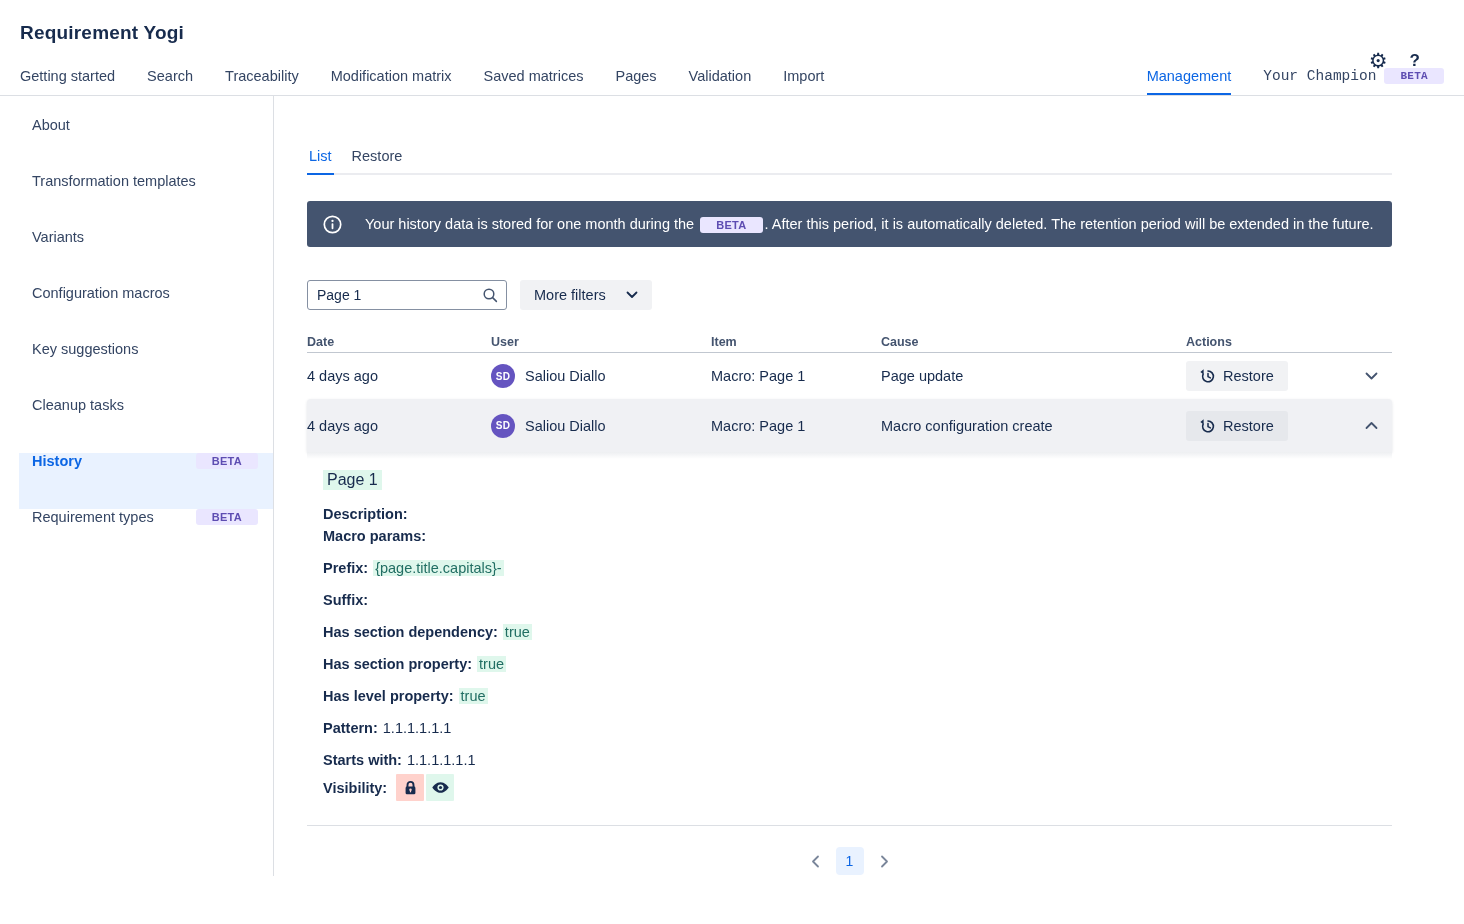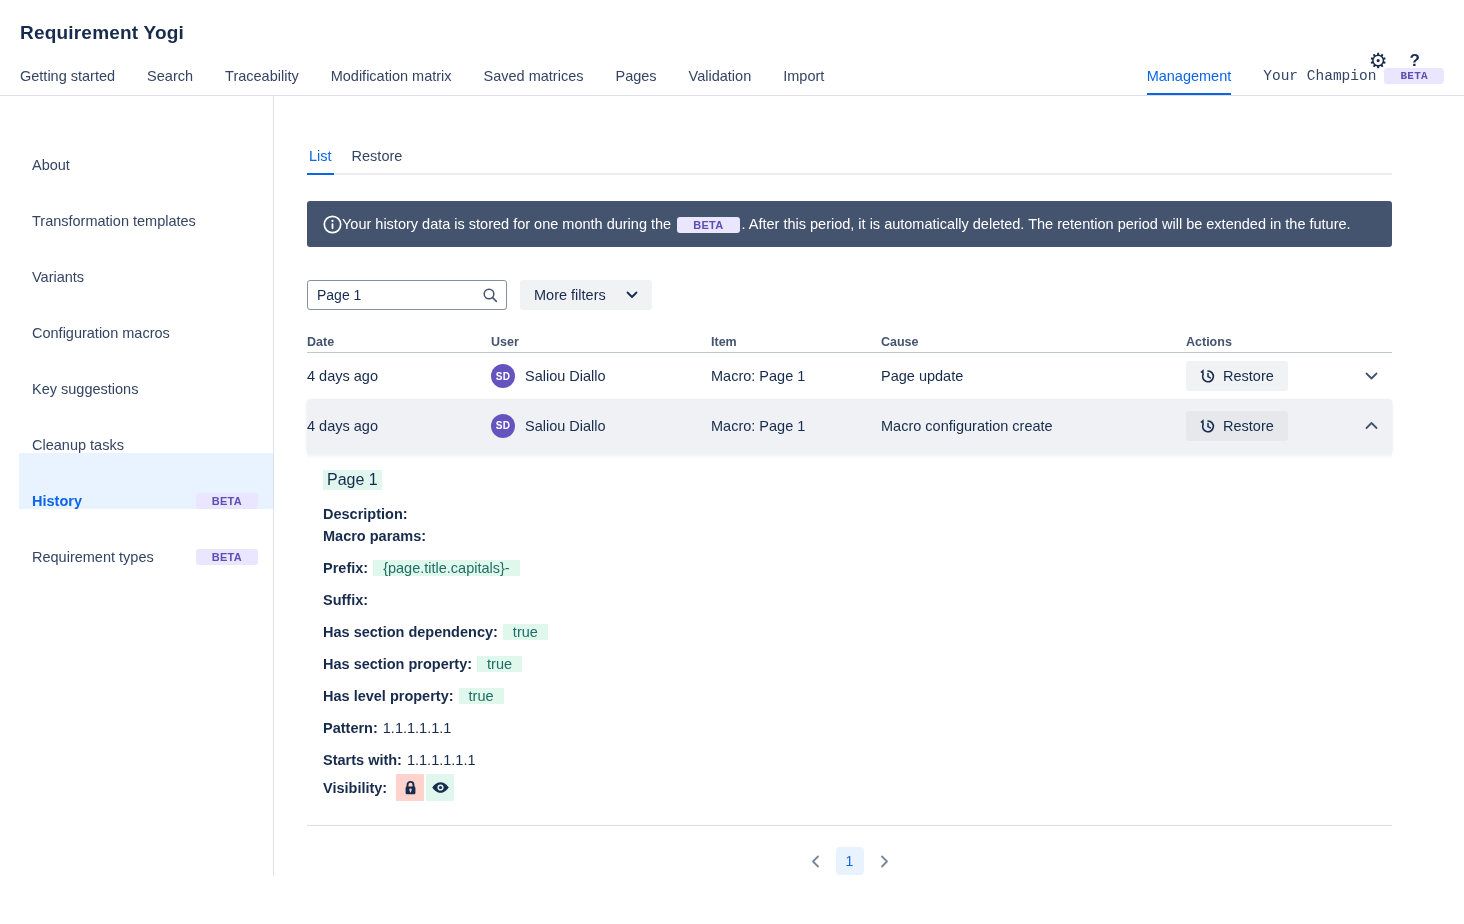--- a/index.html
+++ b/index.html
@@ -19,38 +19,38 @@
   .topnav-left { display:flex; gap:32px; }
   .topnav-right { margin-left:auto; display:flex; gap:32px; align-items:flex-end; }
   .nav-item { font-size:14.5px; color:#344563; padding-bottom:11px; cursor:pointer; white-space:nowrap; }
   .nav-item.active { color:#0C66E4; font-weight:500; border-bottom:2px solid #0C66E4; padding-bottom:9px; }
   .nav-item .with-badge { display:inline-flex; align-items:center; gap:8px;font-family:Liberation Mono, monospace; }
   .beta-badge { background:#EAE6FF; color:#5E4DB2; font-size:11px; font-weight:700; padding:2px 16px; border-radius:3px; letter-spacing:.3px; }
 
   
   .body-row { display:flex; height:780px; }
   .sidebar { width:274px; border-right:1px solid #DCDFE4; padding-top:21px; flex-shrink:0; }
-  .side-item { height:56px; display:flex; align-items:flex-end; margin-left:19px; padding-left:13px; padding-right:0;
+  .side-item { height:56px; display:flex; align-items:flex-start; margin-left:19px; padding-left:13px; padding-right:0;
     font-size:14.5px; color:#344563; cursor:pointer; }
   .side-item.active { background:#E9F2FF; color:#0C66E4; font-weight:700; }
   .side-item .beta-badge { margin-left:auto; margin-right:15px; }
 
   .main { flex:1; padding:0 72px 0 33px; }
   .main-inner { width:1085px; }
 
   
   .subtabs { display:flex; gap:16px; margin-top:52px; border-bottom:2px solid #EBECF0; }
   .subtab { font-size:14.5px; color:#344563; padding:0 2px 9px 2px; cursor:pointer; }
   .subtab.active { color:#0C66E4; font-weight:500; border-bottom:2px solid #0C66E4; margin-bottom:-2px; }
 
   .intro { font-size:14.5px; color:#172B4D; margin-top:40px; }
 
   
   .banner { margin-top:26px; background:#44546F; border-radius:3px; color:#fff; display:flex; align-items:center;
-    gap:0; padding:12px 16px; height:46px; font-size:14.5px; }
+    gap:23px; padding:12px 16px; height:46px; font-size:14.5px; }
   .info-icon { flex-shrink:0; }
   .banner .beta-badge { margin:0 2px; }
 
   
   .filter-row { display:flex; gap:13px; margin-top:33px; align-items:center; }
   .search-wrap { position:relative; width:200px; }
   .search-input { width:200px; height:30px; border:1px solid #8590A2; border-radius:3px; font-size:14px;
     color:#172B4D; padding:0 30px 0 9px; font-family:"Liberation Sans", sans-serif; background:#fff; }
   .search-icon { position:absolute; right:8px; top:7px; }
   .btn { display:inline-flex; align-items:center; gap:20px; background:#F1F2F4; border:none; border-radius:3px;
@@ -73,21 +73,21 @@
   
   .detail { position:relative; border-bottom:1px solid #DCDFE4; padding:18px 0 24px 16px;
     background:linear-gradient(#fff,#fff); }
   .detail:before { content:""; position:absolute; top:0; left:0; right:0; height:7px;
     background:linear-gradient(rgba(9,30,66,.07), rgba(9,30,66,0)); }
   .detail-title { font-size:16px; font-weight:400; display:inline-block; background:#DFF7EC; padding:1px 4px; color:#172B4D; }
   .field { font-size:14.5px; margin-top:16px; display:flex; align-items:center; gap:5px; }
   .field.tight { margin-top:6px; }
   .field .fl { font-weight:700; color:#172B4D; }
   .fv { color:#172B4D; }
-  .fv.hl { background:#DFF7EC; color:#216E63; padding:0 10px; }
+  .fv.hl { background:#DFF7EC; color:#216E63; padding:0 2px; }
   .vis-icons { display:flex; gap:2px; margin-left:4px; }
   .icon-chip { width:28px; height:27px; display:flex; align-items:center; justify-content:center; border-radius:1px; }
   .chip-pink { background:#FFD2CC; }
   .chip-mint { background:#DFF7EC; }
 
   
   .pagination { display:flex; justify-content:center; align-items:center; gap:16px; margin-top:21px; }
   .page-num { width:28px; height:28px; background:#E9F2FF; color:#0C66E4; font-size:14px; font-weight:500;
     border-radius:4px; display:flex; align-items:center; justify-content:center; cursor:pointer; }
   .pg-chev { cursor:pointer; display:flex; align-items:center; }

